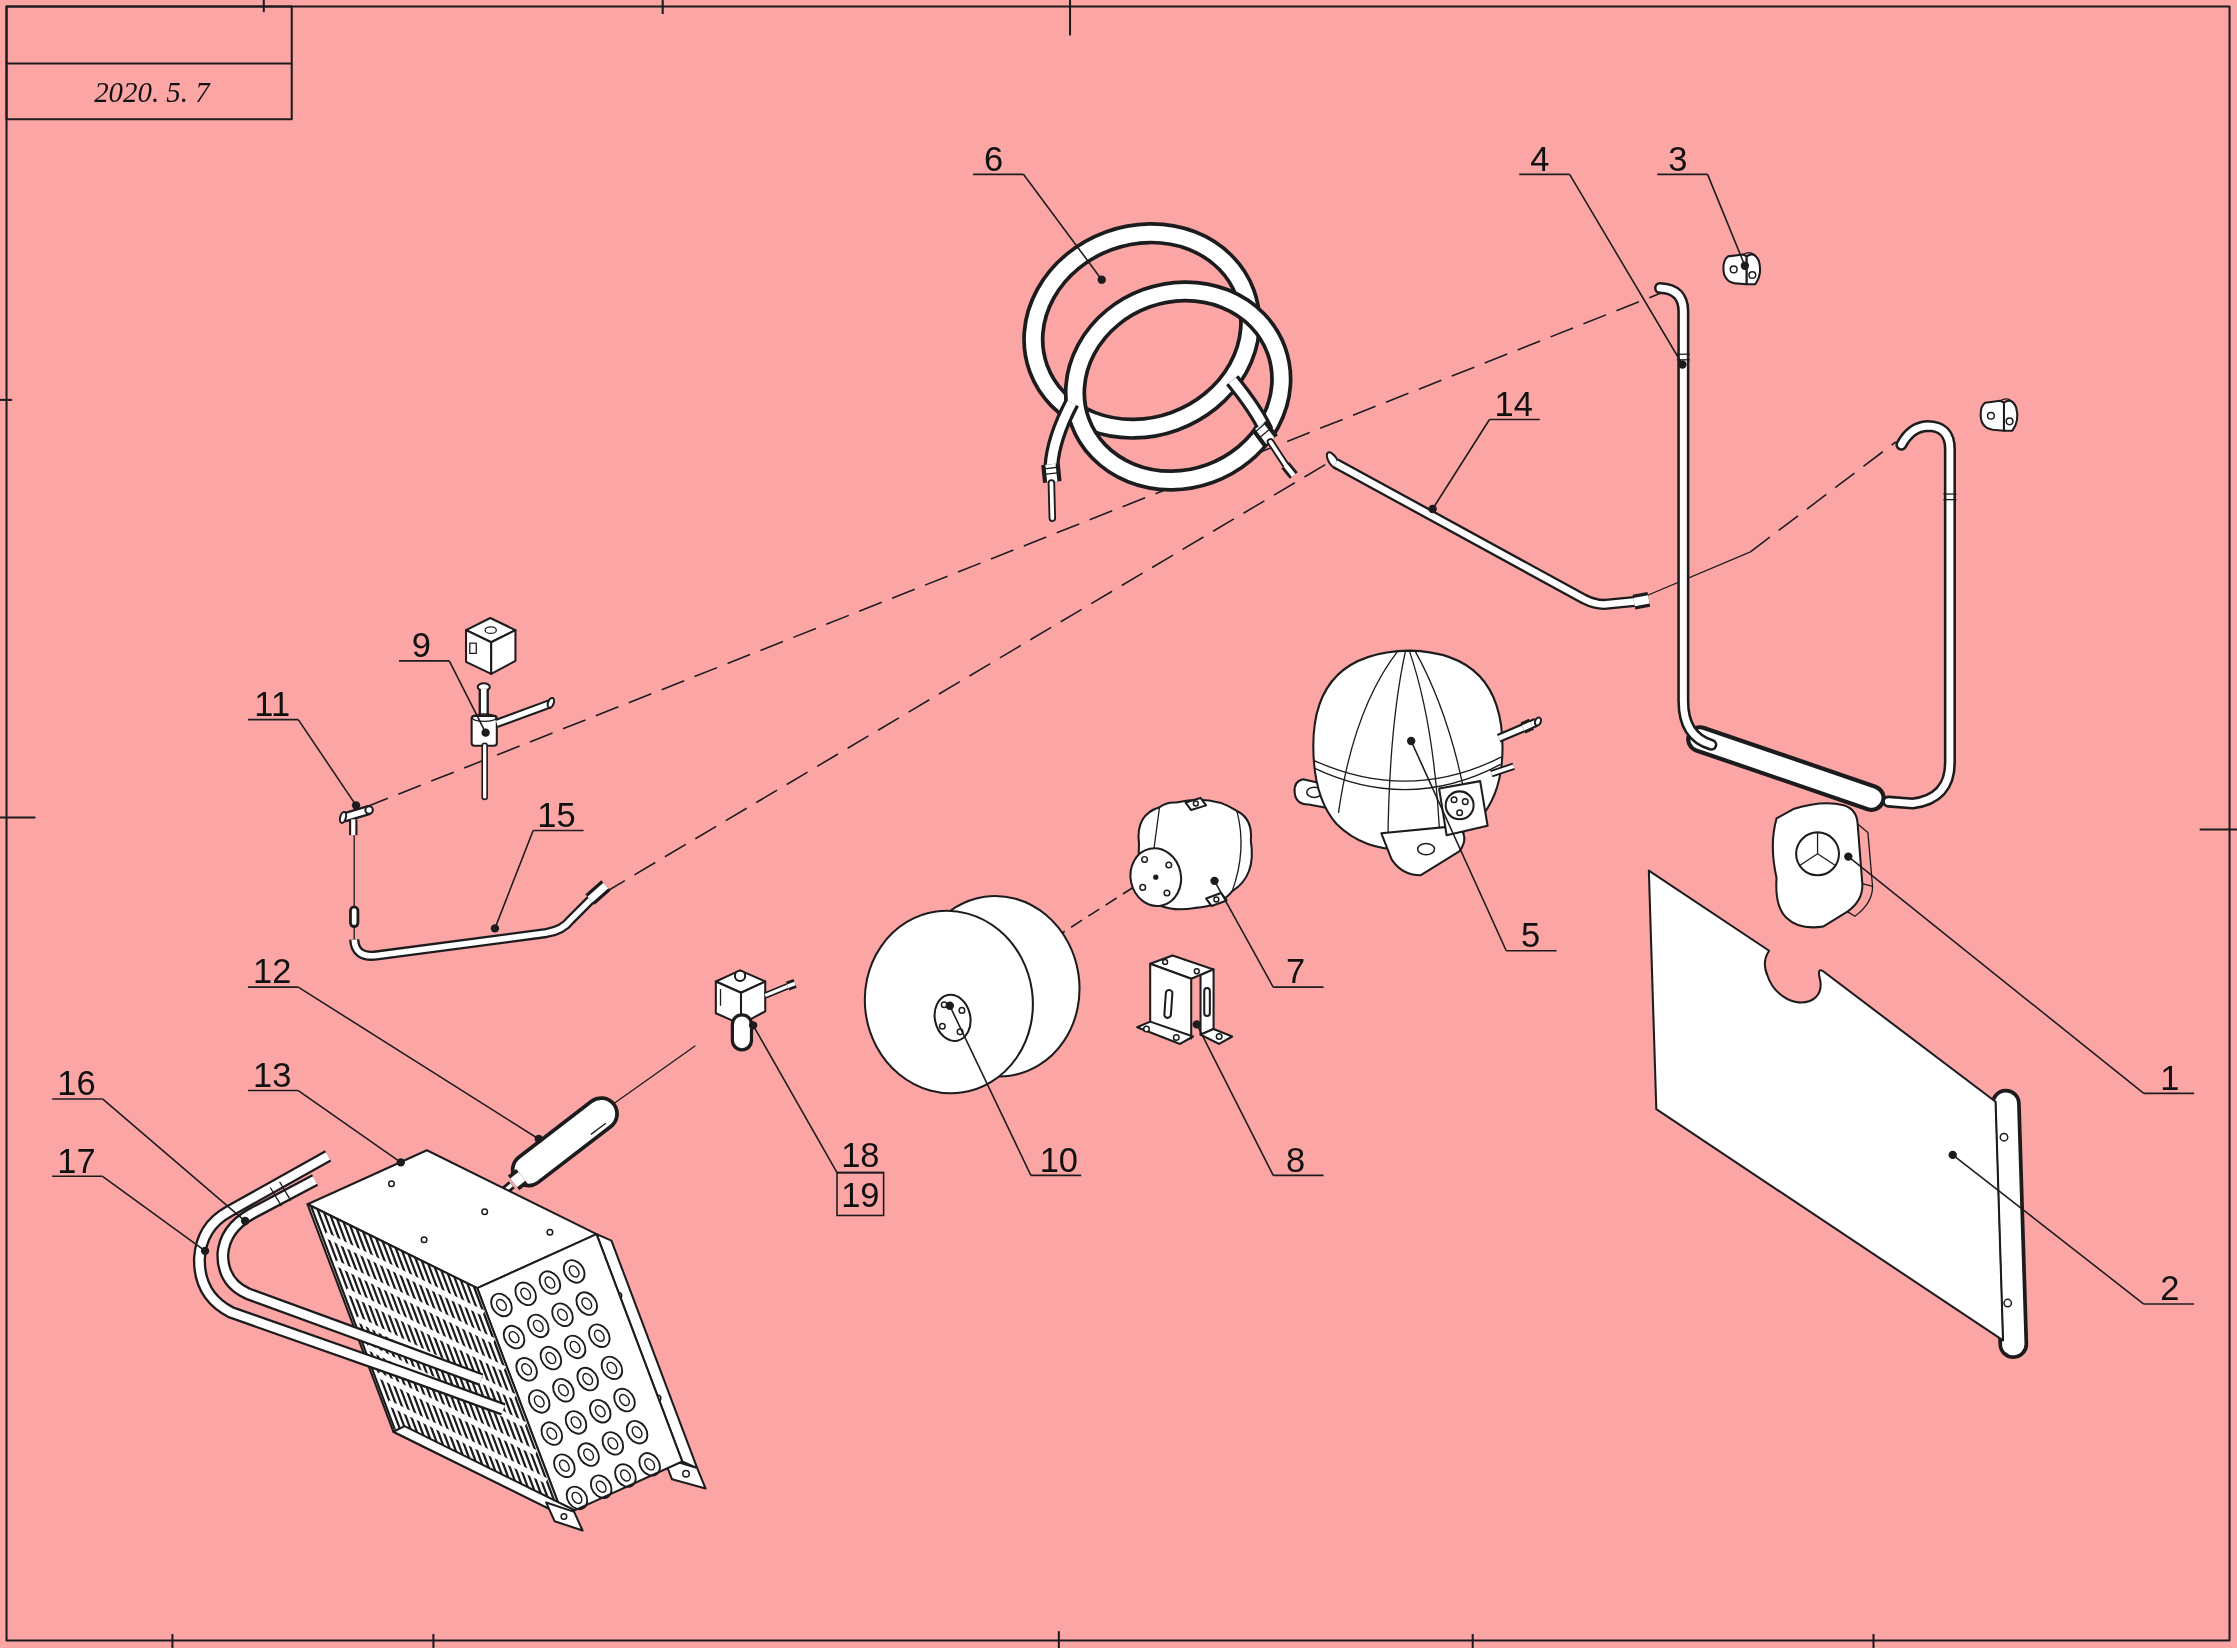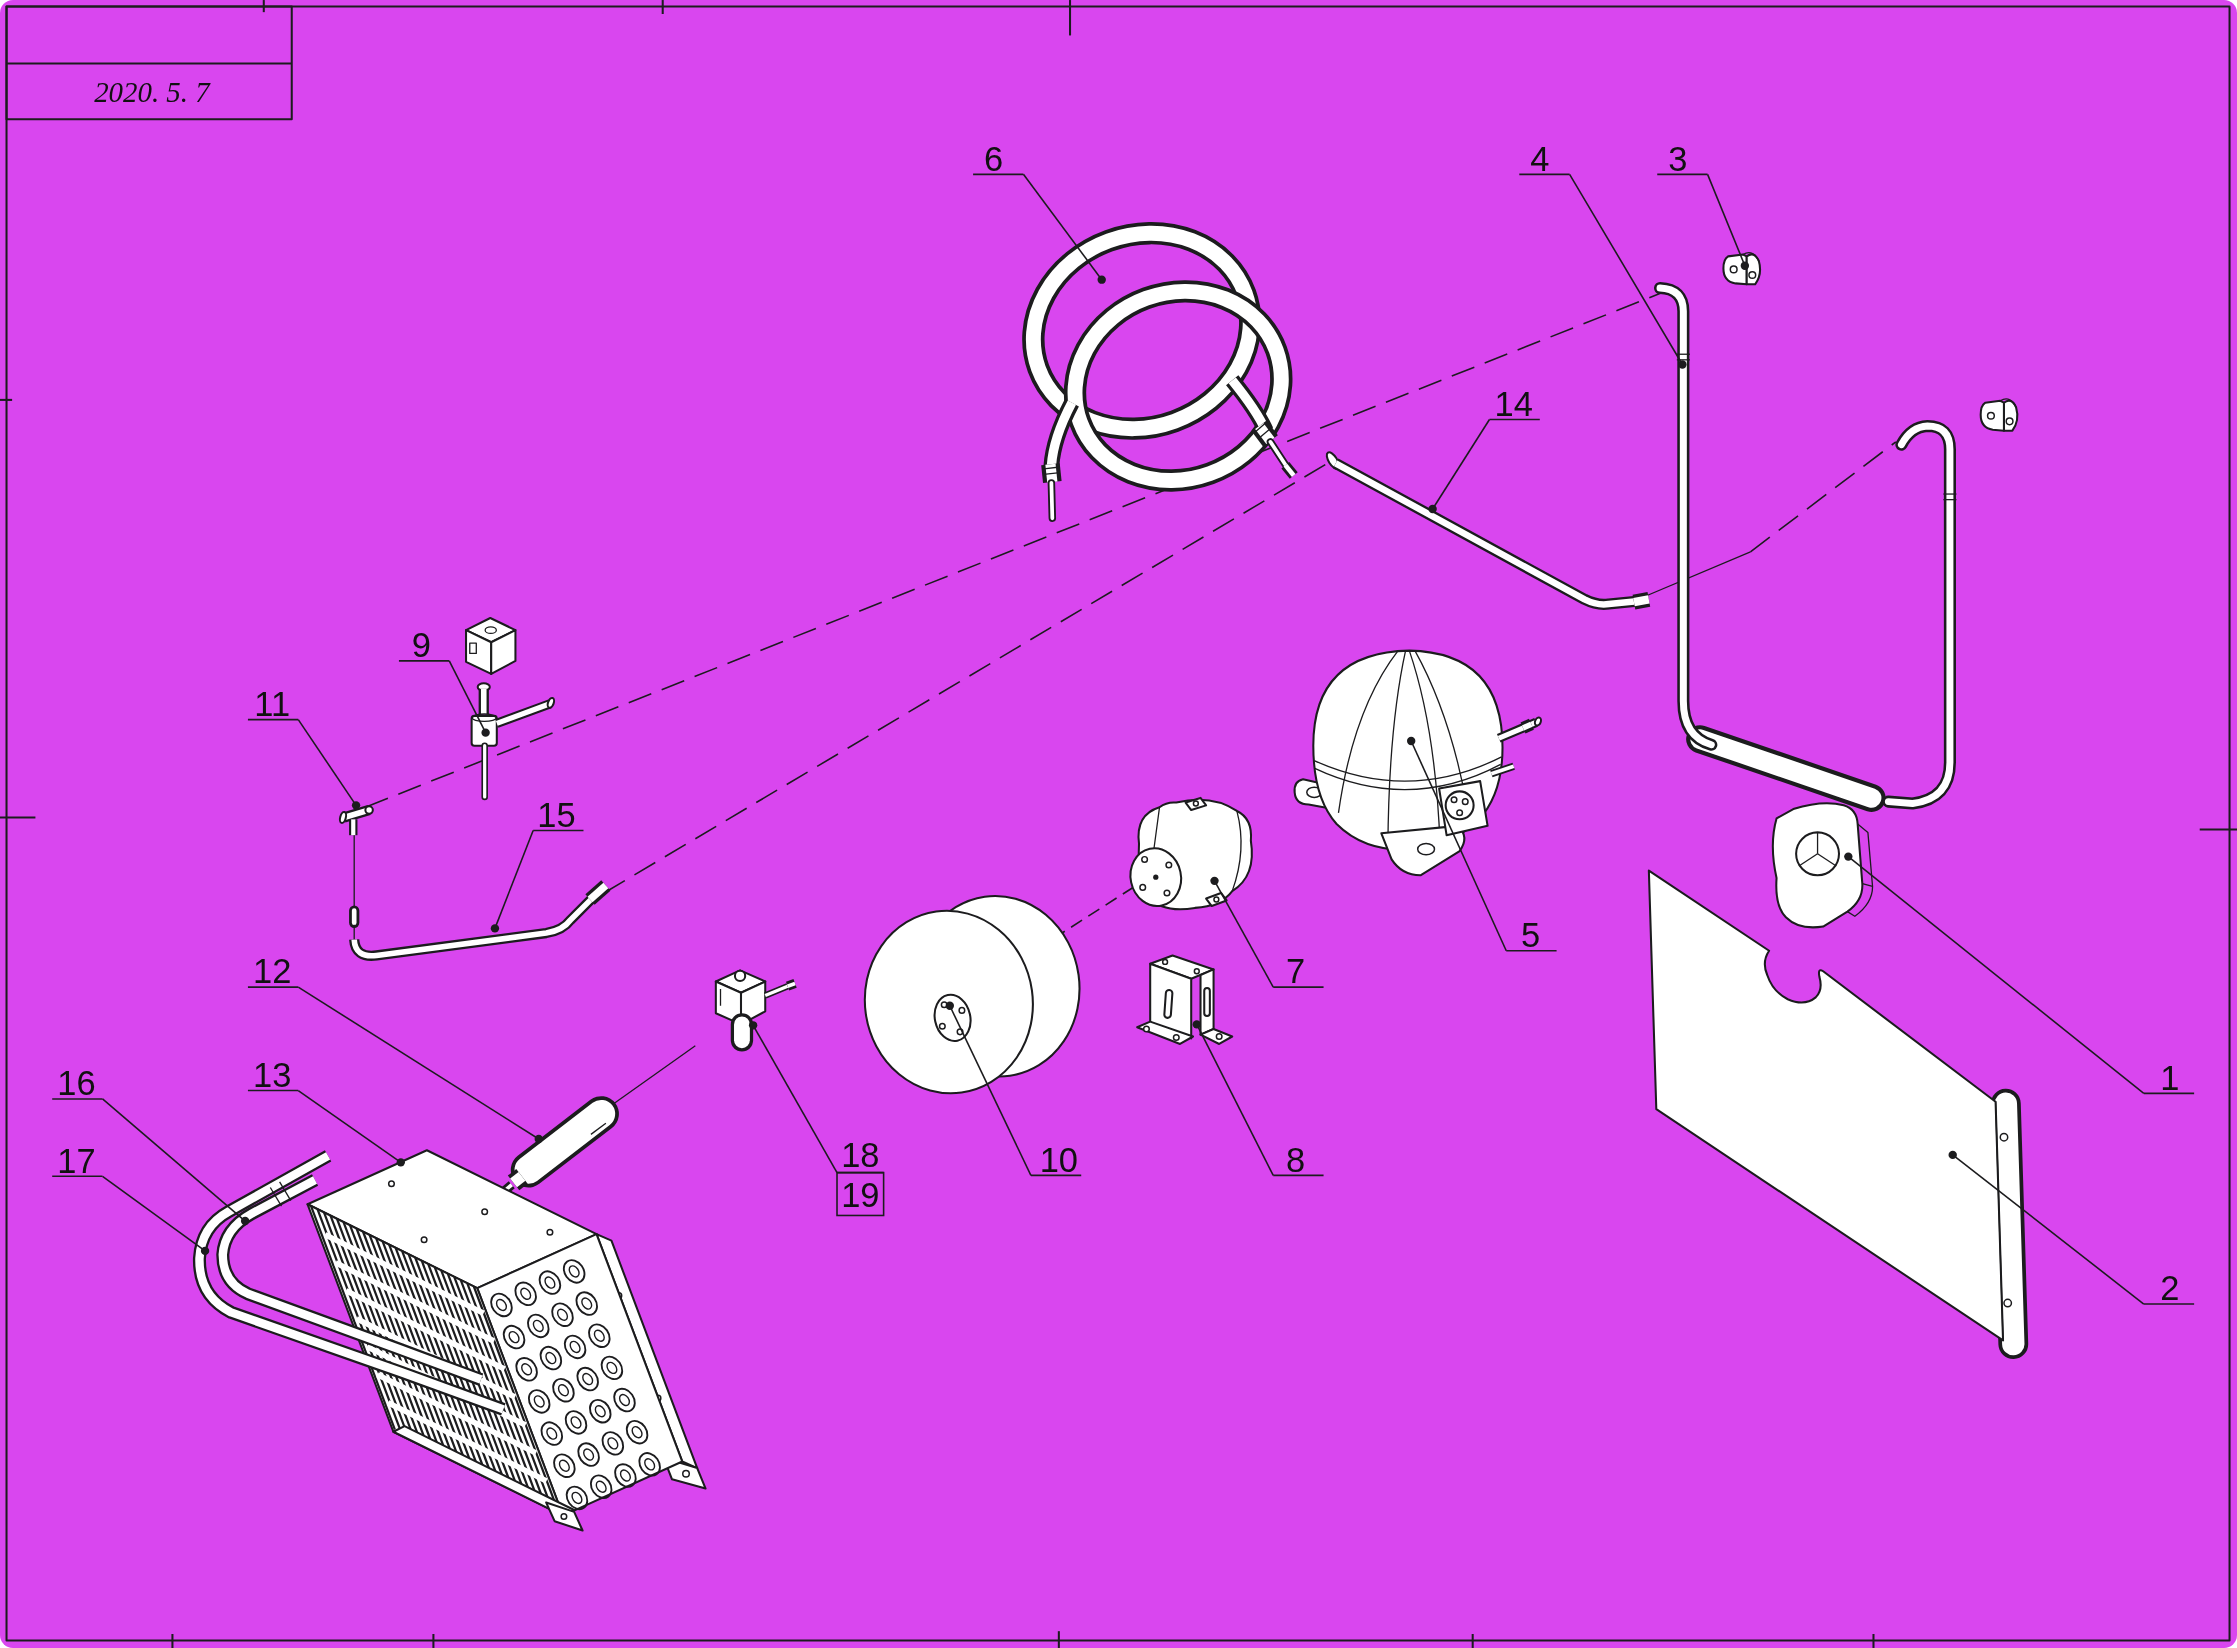--- a/index.html
+++ b/index.html
@@ -1,16 +1,16 @@
 <!DOCTYPE html>
 <html style="font-size:15px"><head>
 <meta charset="utf-8">
 <style>
   html,body{margin:0;padding:0;background:#fff;}
-  #stage{position:relative;width:2237px;height:1648px;background:#d946ef;overflow:hidden;border-radius:13px;}
+  #stage{position:relative;width:2237px;height:1648px;background:#fca5a5;overflow:hidden;}
   svg{position:absolute;left:0;top:0;}
   .ln{fill:none;stroke:#1c1c1e;stroke-width:2.2;stroke-linejoin:round;}
   .fw{fill:#fff;stroke:#1c1c1e;stroke-width:2.2;stroke-linejoin:round;}
   .thin{fill:none;stroke:#1c1c1e;stroke-width:1.4;stroke-linejoin:round;}
   .cl{fill:none;stroke:#1c1c1e;stroke-width:1.7;stroke-dasharray:26 12;}
   .cl2{fill:none;stroke:#1c1c1e;stroke-width:1.7;stroke-dasharray:14 8;}
   .leader{fill:none;stroke:#1c1c1e;stroke-width:1.7;}
   .dot{fill:#1c1c1e;stroke:none;}
   .hole{fill:#fff;stroke:#1c1c1e;stroke-width:1.6;}
   .callout-num{font-family:"Liberation Sans",sans-serif;font-size:37px;fill:#111;text-anchor:middle;}

